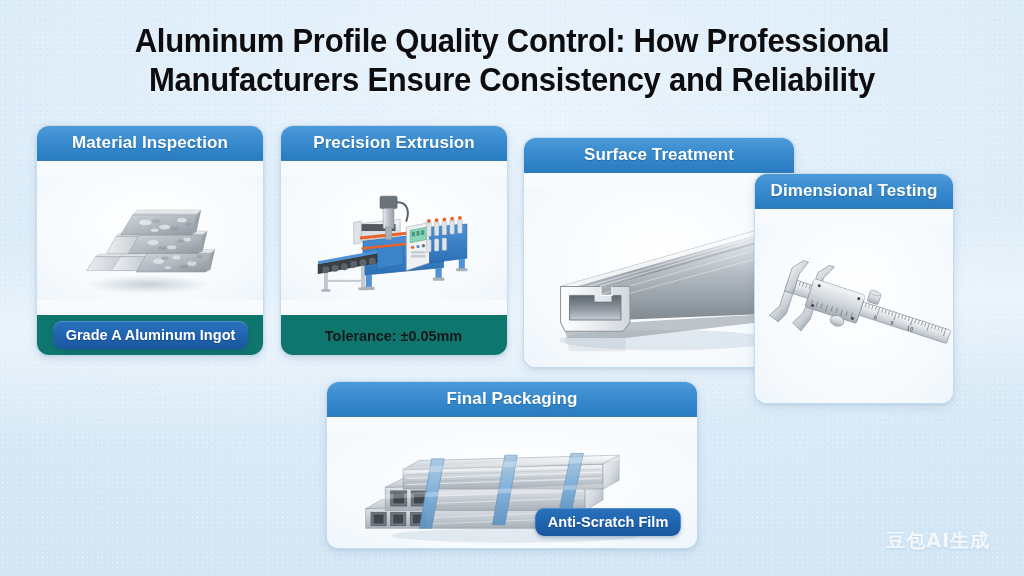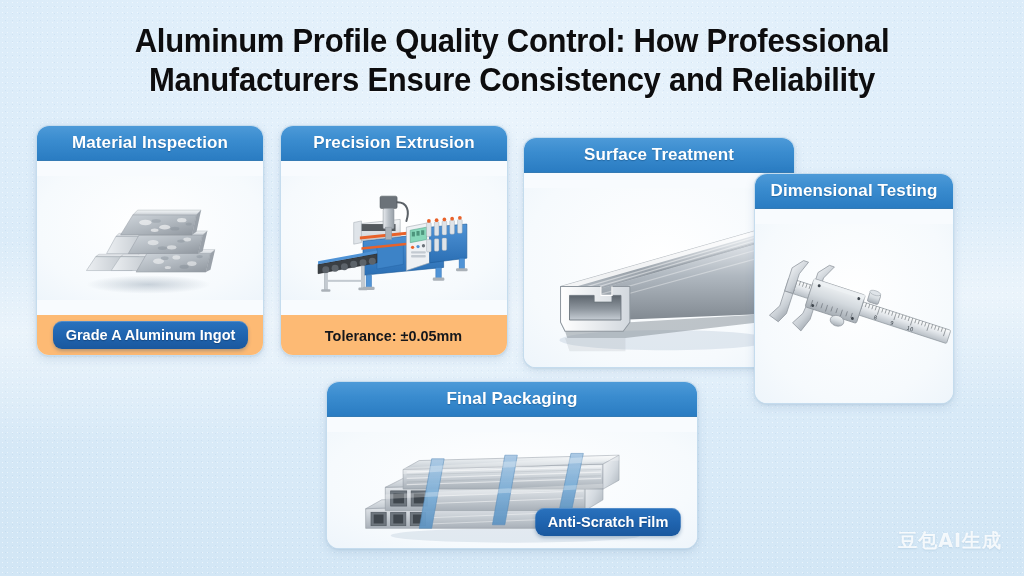--- a/index.html
+++ b/index.html
@@ -113,21 +113,21 @@
     height: 100%;
   }
 
   
   .card-caption {
     flex: 0 0 auto;
     height: 40px;
     display: flex;
     align-items: center;
     justify-content: center;
-    background: #fdba74;
+    background: #0f766e;
   }
 
   .caption-text {
     font-size: 15px;
     font-weight: 600;
     color: #16181c;
     font-family: "Liberation Sans Narrow", "Liberation Sans", sans-serif;
     white-space: nowrap;
     transform: scaleX(0.96);
   }
@@ -165,21 +165,21 @@
   #card-5 { left: 326px; top: 381px; width: 372px; height: 168px; }
 
   #card-5 .card-body { align-items: flex-start; justify-content: flex-end; }
 
   
   .art svg { display: block; width: 100%; height: 100%; }
 
   
   #watermark {
     position: absolute;
-    right: 22px;
+    right: 34px;
     bottom: 22px;
     font-size: 19px;
     font-weight: 700;
     color: rgba(255,255,255,0.82);
     letter-spacing: 1px;
     font-family: "DejaVu Sans", sans-serif;
     text-shadow: 0 1px 2px rgba(150,180,205,0.35);
     pointer-events: none;
   }
 </style>

